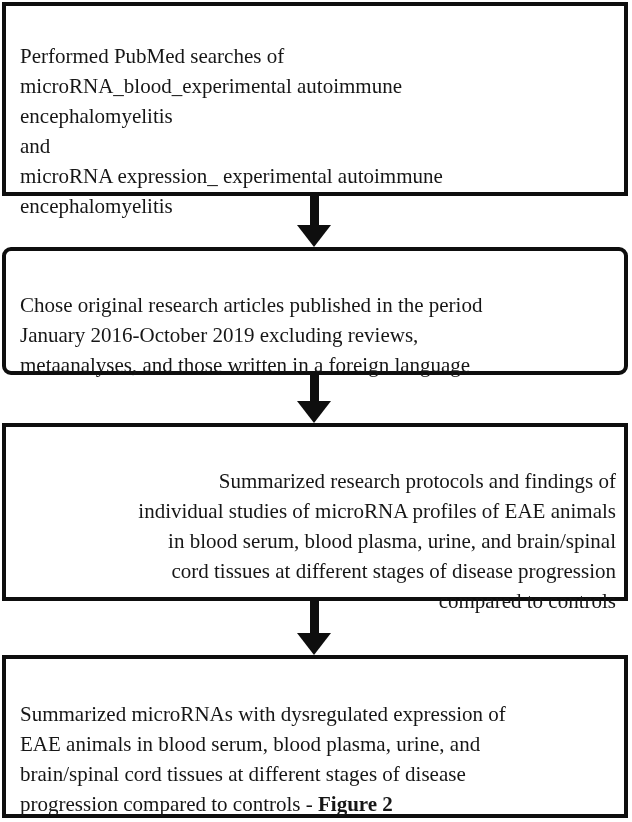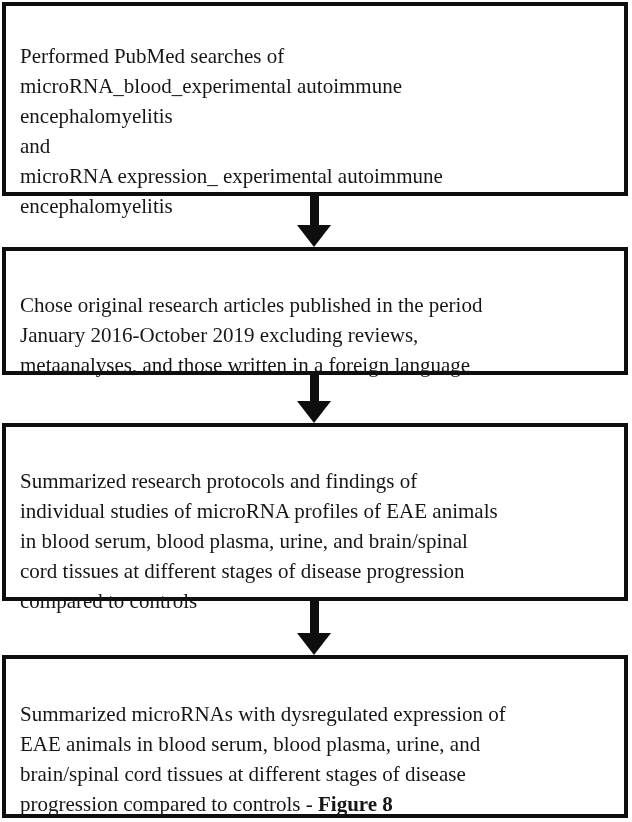--- a/index.html
+++ b/index.html
@@ -23,22 +23,22 @@
     box-sizing: border-box;
     border: 4px solid #0e0e0e;
     background: #ffffff;
     padding: 5px 8px 0 14px;
     font-size: 21px;
     line-height: 30px;
     white-space: pre-line;
   }
   .flow-box b { font-weight: bold; }
   #box1 { top: 2px;   height: 194px; }
-  #box2 { top: 247px; height: 128px; padding-top: 9px; }
-  #box3 { top: 423px; height: 178px; padding-top: 9px; }
+  #box2 { top: 247px; height: 128px; padding-top: 9px; border-radius: 9px; }
+  #box3 { top: 423px; height: 178px; padding-top: 9px; text-align: right; }
   #box4 { top: 655px; height: 163px; padding-top: 10px; }
   .down-arrow {
     position: absolute;
     left: 297px;
     width: 34px;
     display: flex;
     flex-direction: column;
     align-items: center;
   }
   #arrow1 { top: 196px; height: 51px; }
@@ -97,16 +97,16 @@
 
   <div class="down-arrow" id="arrow3">
     <div class="shaft"></div>
     <div class="head"></div>
   </div>
 
   <div class="flow-box" id="box4">
     <span>Summarized microRNAs with dysregulated expression of
 EAE animals in blood serum, blood plasma, urine, and
 brain/spinal cord tissues at different stages of disease
-progression compared to controls - </span><b>Figure 8</b>
+progression compared to controls - </span><b>Figure 2</b>
   </div>
 
 </div>
 
 </body></html>

